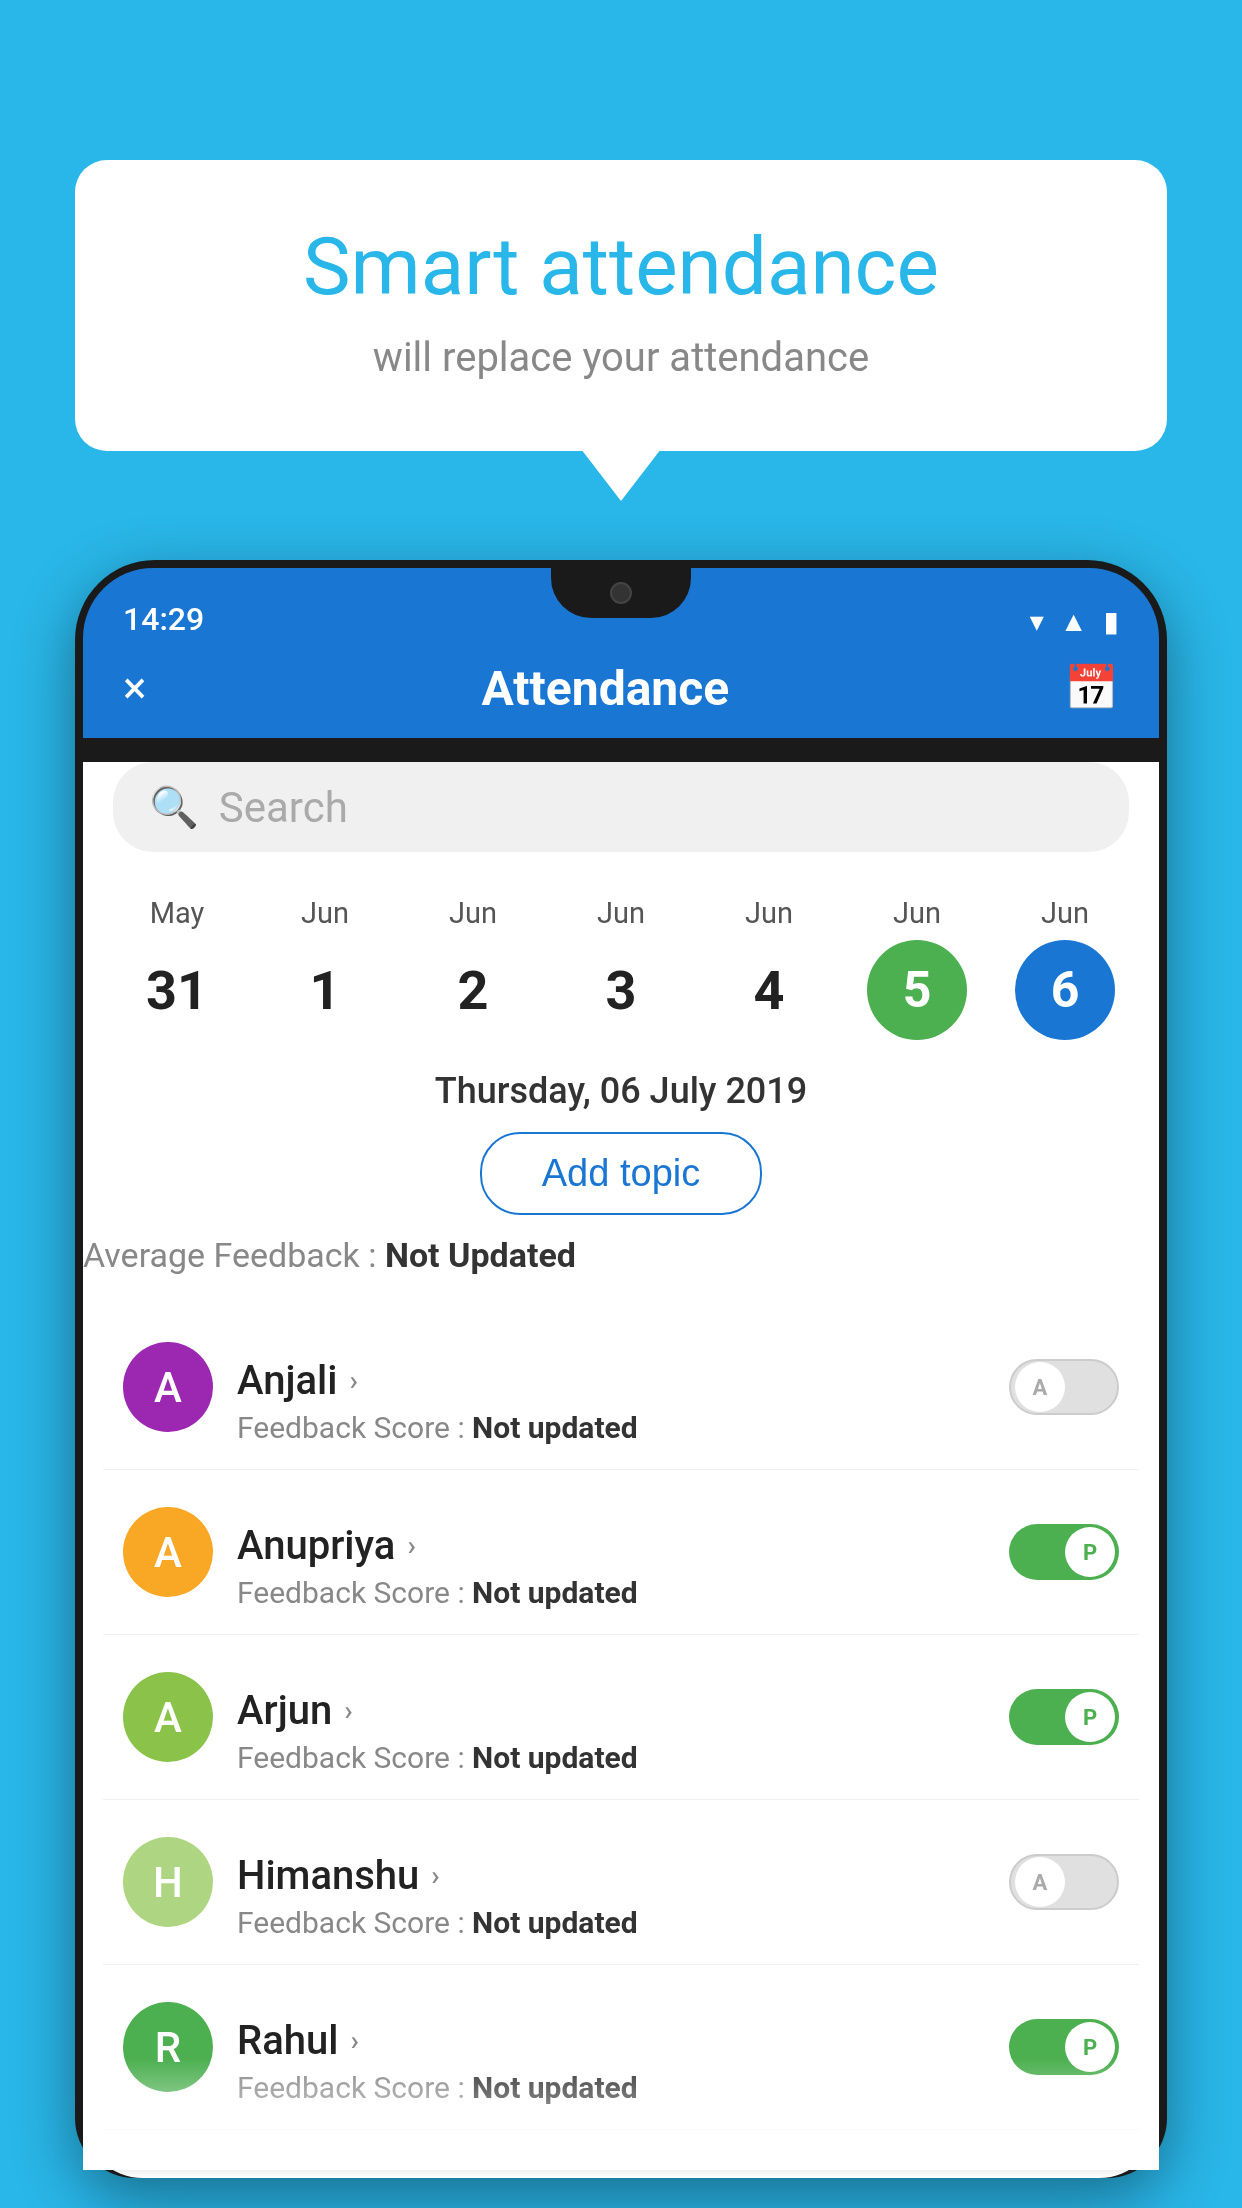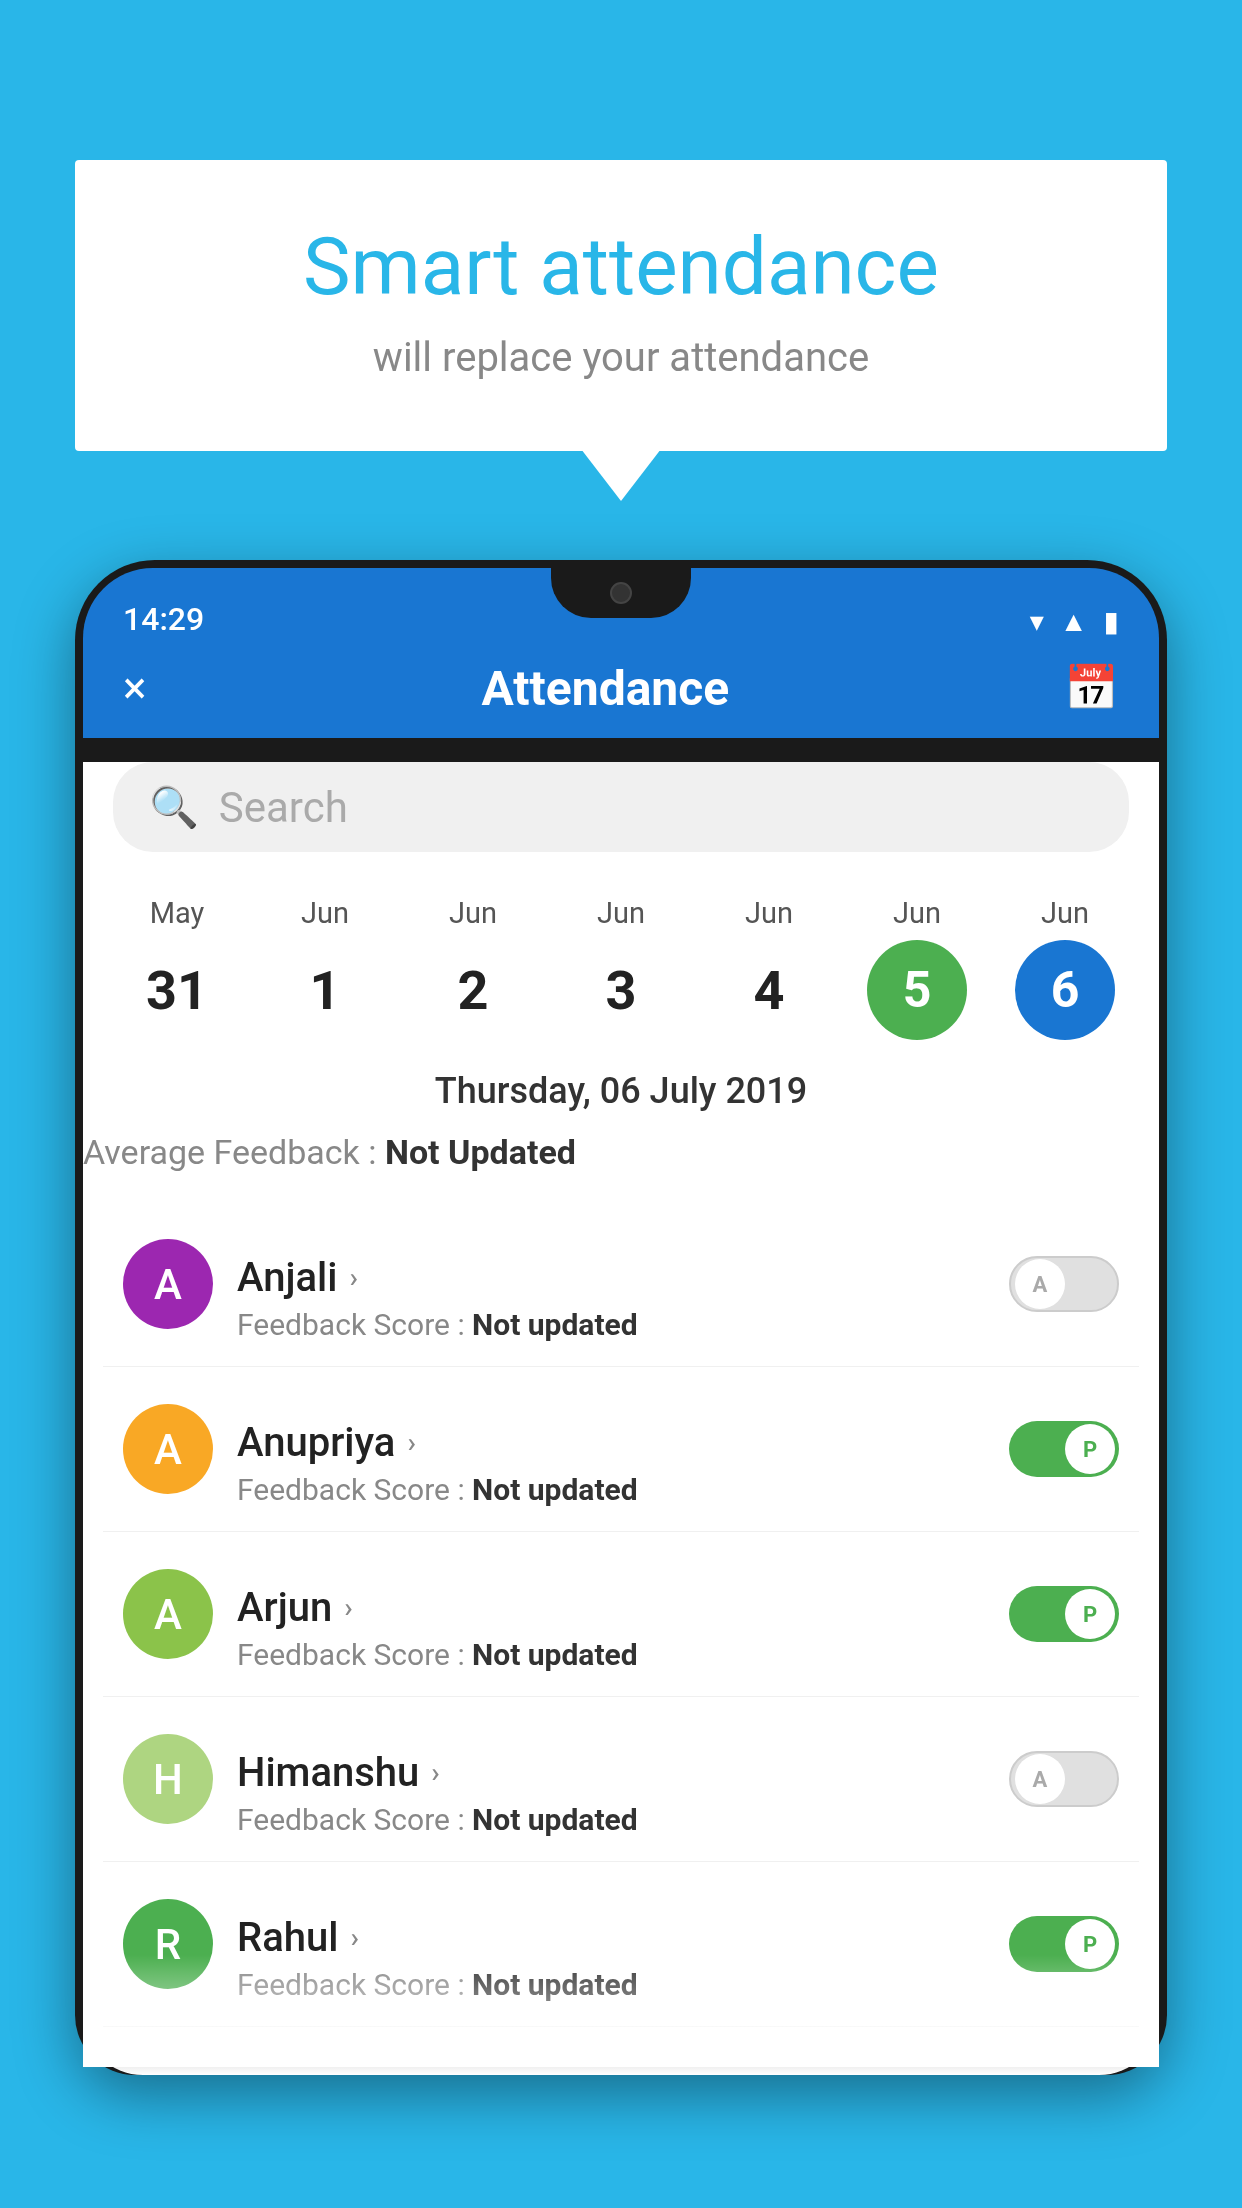--- a/index.html
+++ b/index.html
@@ -13,21 +13,21 @@
       position: relative;
     }
 
     
     .speech-bubble {
       position: absolute;
       top: 160px;
       left: 75px;
       right: 75px;
       background: white;
-      border-radius: 4px;
+      border-radius: 32px;
       padding: 60px 80px 70px;
       text-align: center;
     }
     .speech-bubble::after {
       content: '';
       position: absolute;
       bottom: -50px;
       left: 50%;
       transform: translateX(-50%);
       width: 0;
@@ -426,20 +426,21 @@
             <span class="cal-date green">5</span>
           </div>
           <div class="calendar-day">
             <span class="cal-month">Jun</span>
             <span class="cal-date blue">6</span>
           </div>
         </div>
 
       <div class="date-display">Thursday, 06 July 2019</div>
 
+      <button class="add-topic-btn">Add topic</button>
 
       <div class="avg-feedback">
         <span>Average Feedback : </span><strong>Not Updated</strong>
       </div>
 
       <div class="student-list" id="student-list">
           <div class="student-item">
             <div class="avatar" style="background: rgb(156, 39, 176);">A</div>
             <div class="student-info">
               <div class="student-name">Anjali <span class="chevron">›</span></div>

